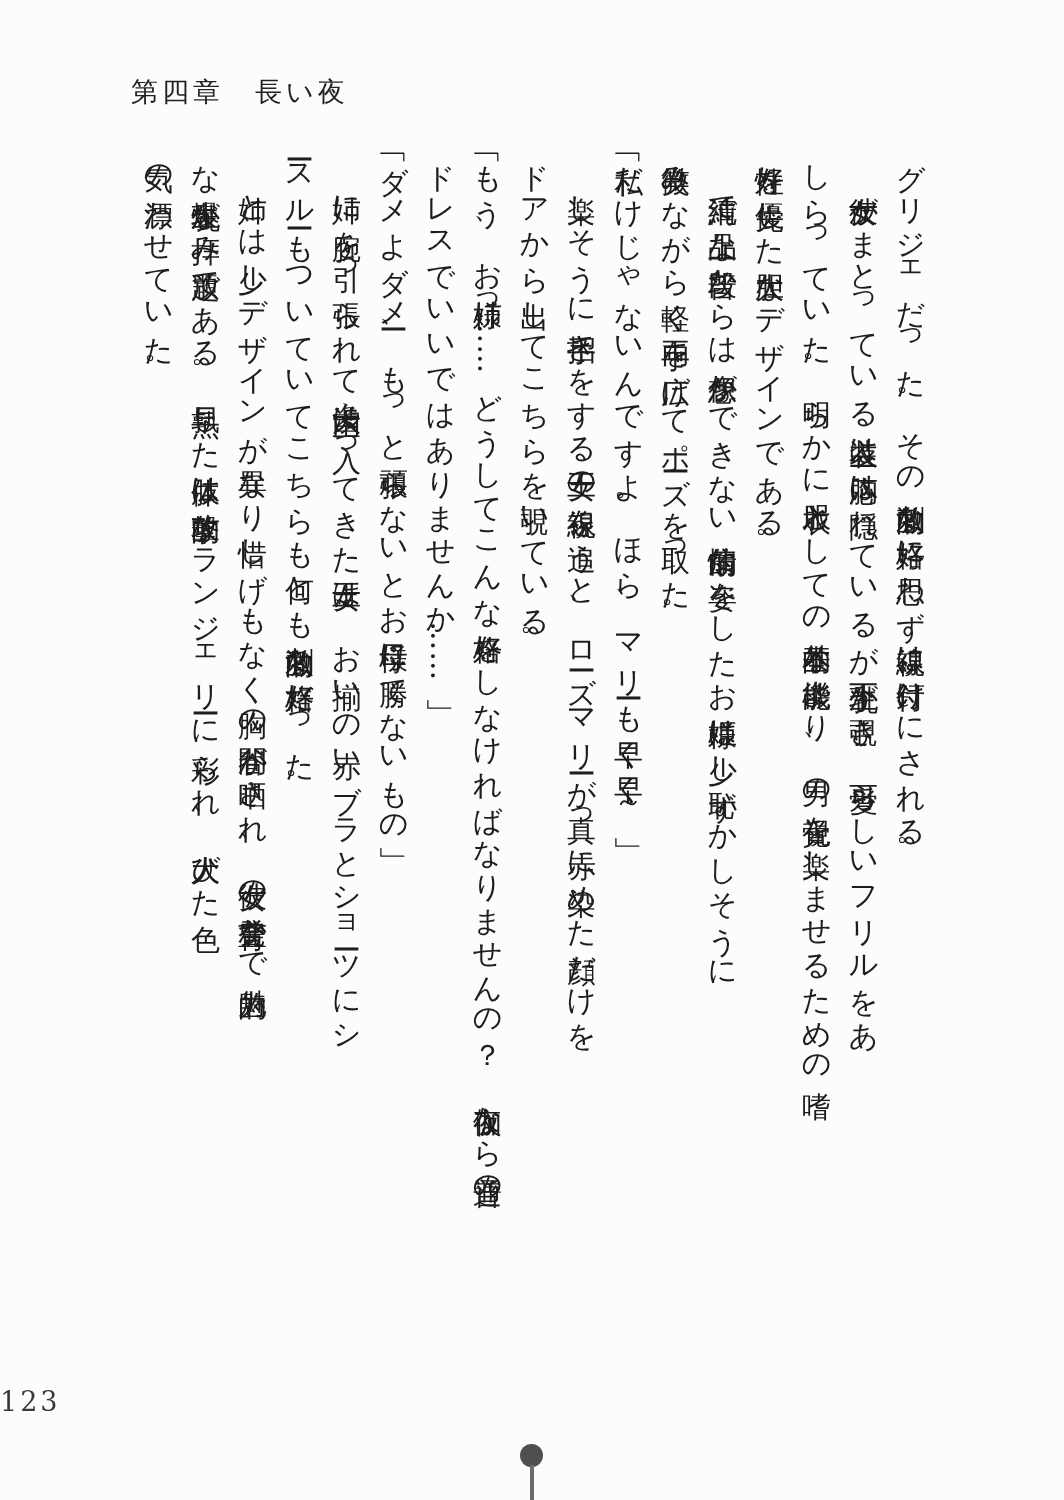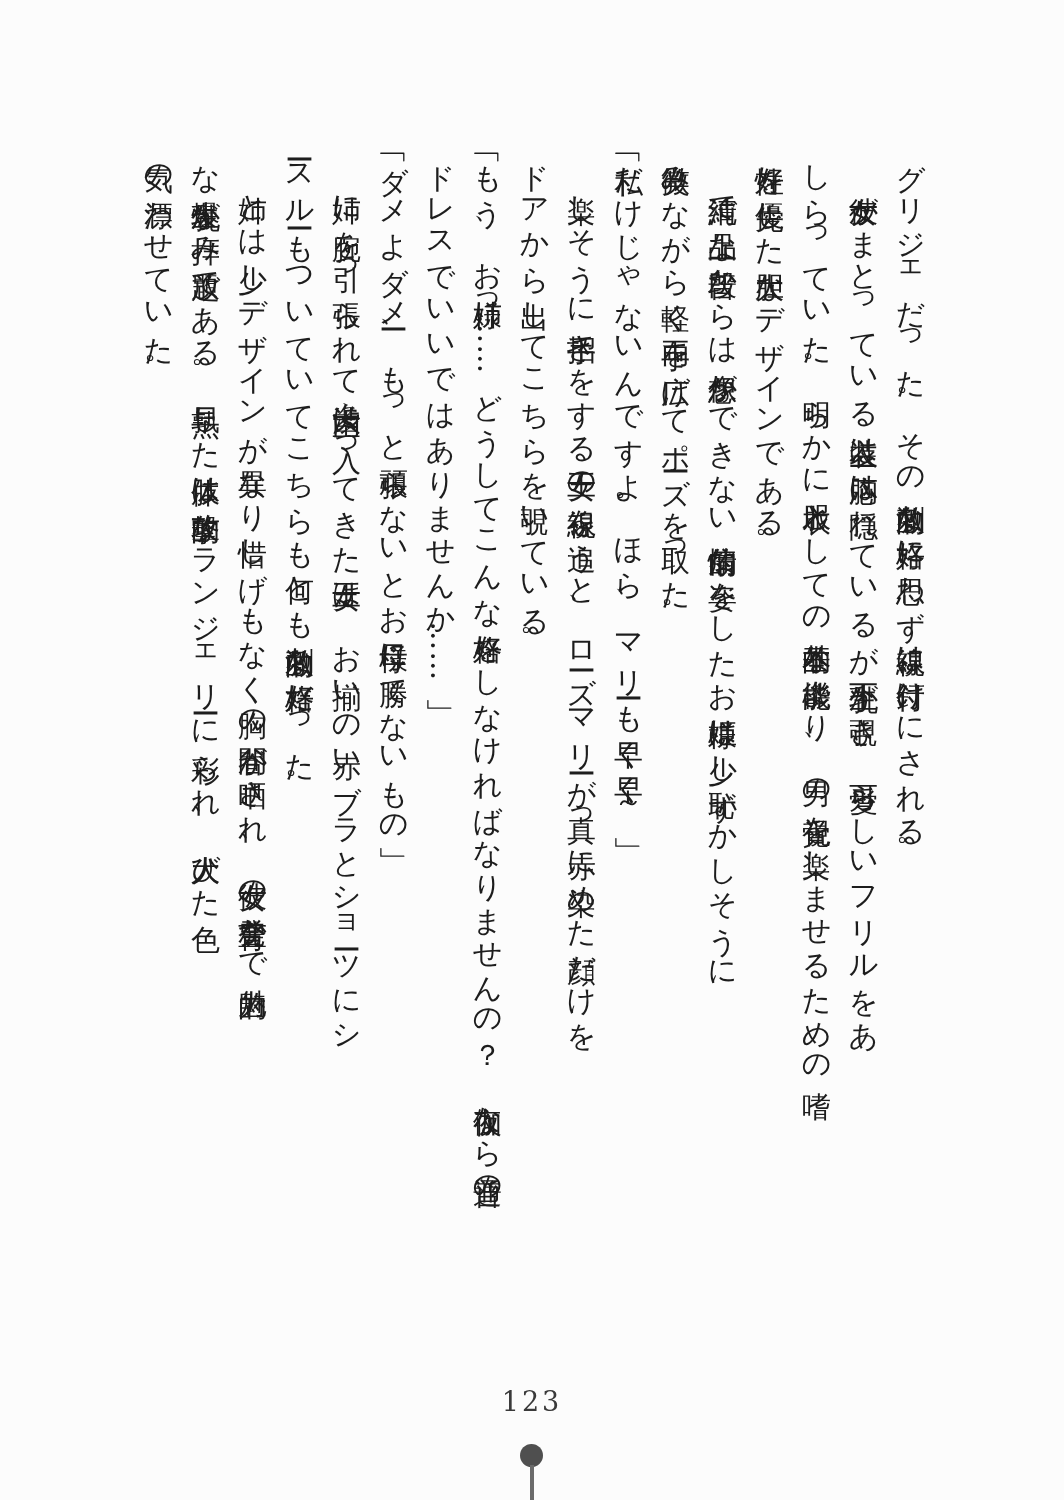--- a/index.html
+++ b/index.html
@@ -41,21 +41,21 @@
   .body-text p {
     margin: 0;
     padding: 0;
     white-space: nowrap;
   }
   .page-number {
     position: absolute;
     left: 0;
     right: 0;
     top: 1386px;
-    text-align: center;
+    text-align: left;
     font-size: 27px;
     letter-spacing: 3px;
     color: #3a3a3a;
   }
   .bookmark {
     position: absolute;
     left: 0;
     right: 0;
     top: 1442px;
     height: 58px;
@@ -78,20 +78,21 @@
     width: 4px;
     height: 35px;
     background: #6b6b6b;
   }
 </style>
 </head>
 <body>
 
 <div class="page">
 
+  <div class="chapter-header">第四章　長い夜</div>
 
   <div class="body-text">
     <p>グリジェだった。その刺激的な格好に思わず視線は釘付けにされる。</p>
     <p>　彼女がまとっている衣装は一応胸は隠れているが生下乳が覗き、可愛らしいフリルをあ</p>
     <p>しらっていた。明らかに衣服としての基本的な機能より、男の視覚を楽しませるための嗜</p>
     <p>好性を優先した大胆なデザインである。</p>
     <p>　清純で上品な普段からは想像ができない扇情的な姿をしたお姫様は少し恥ずかしそうに</p>
     <p>微笑みながら軽く両手を広げてポーズを取った。</p>
     <p>「私だけじゃないんですよ。ほら、マリーも早く早く～」</p>
     <p>　楽しそうに手招きをする王女の視線を追うと、ローズマリーが真っ赤に染めた顔だけを</p>

